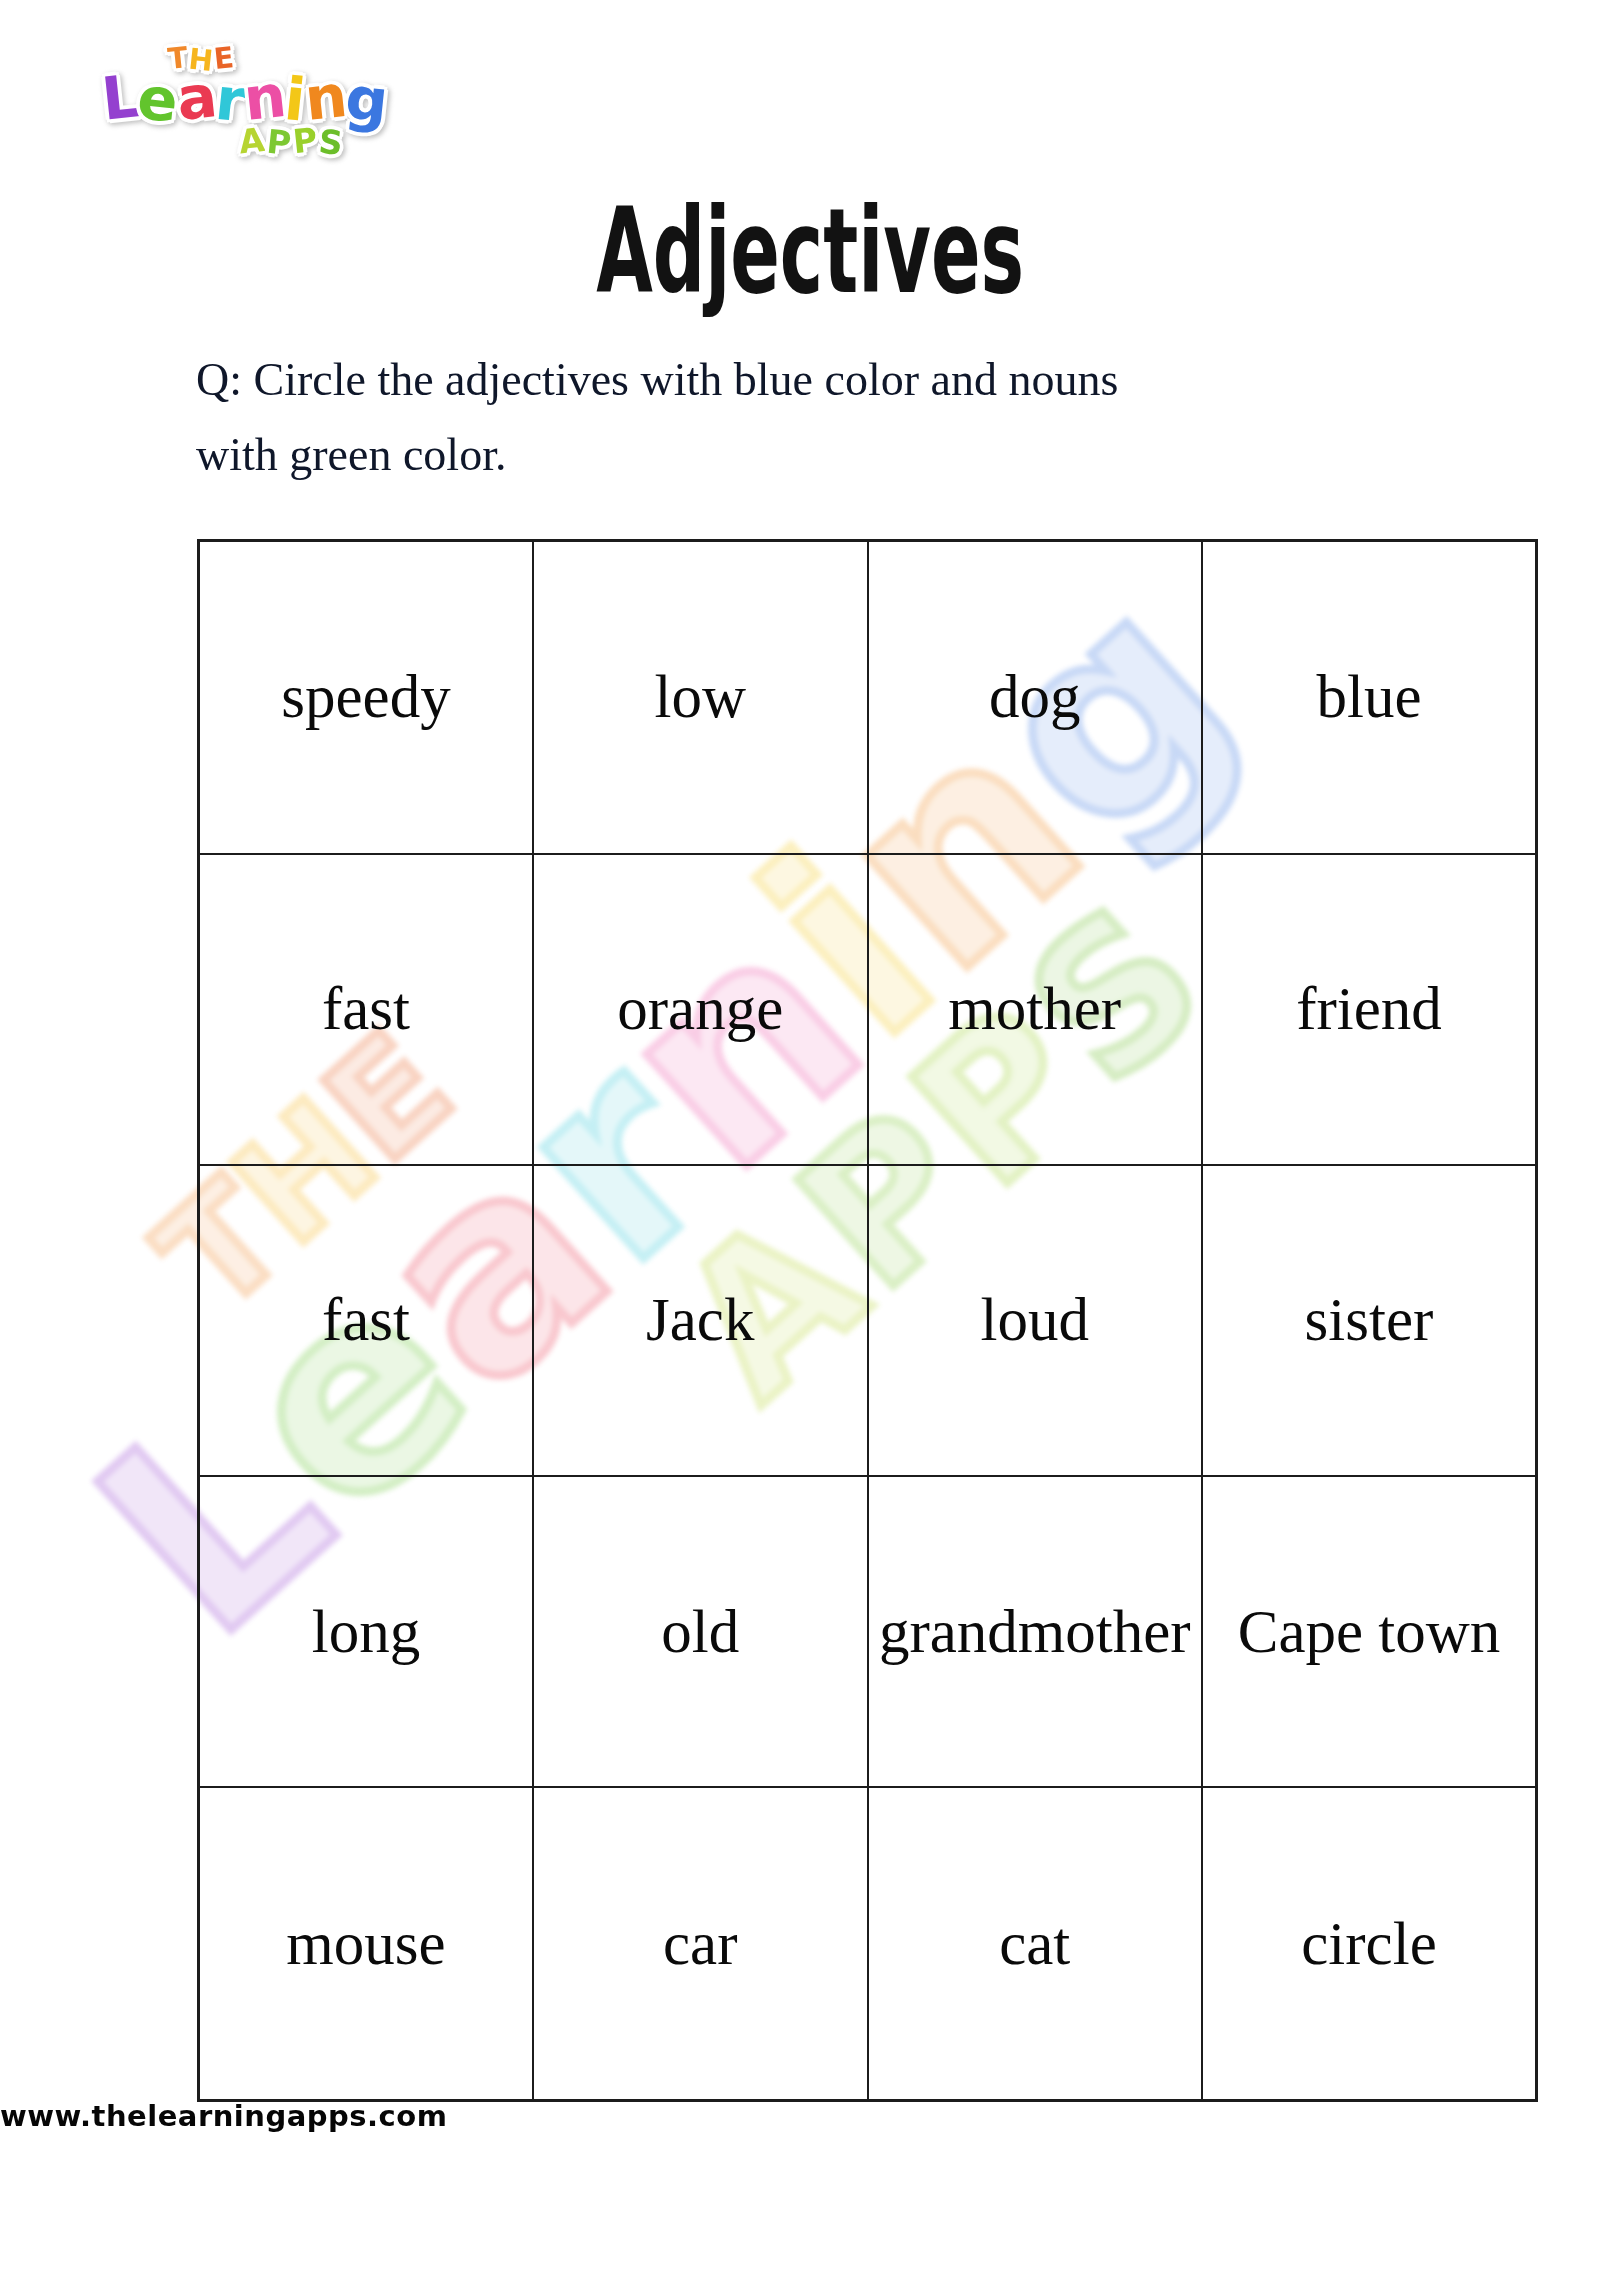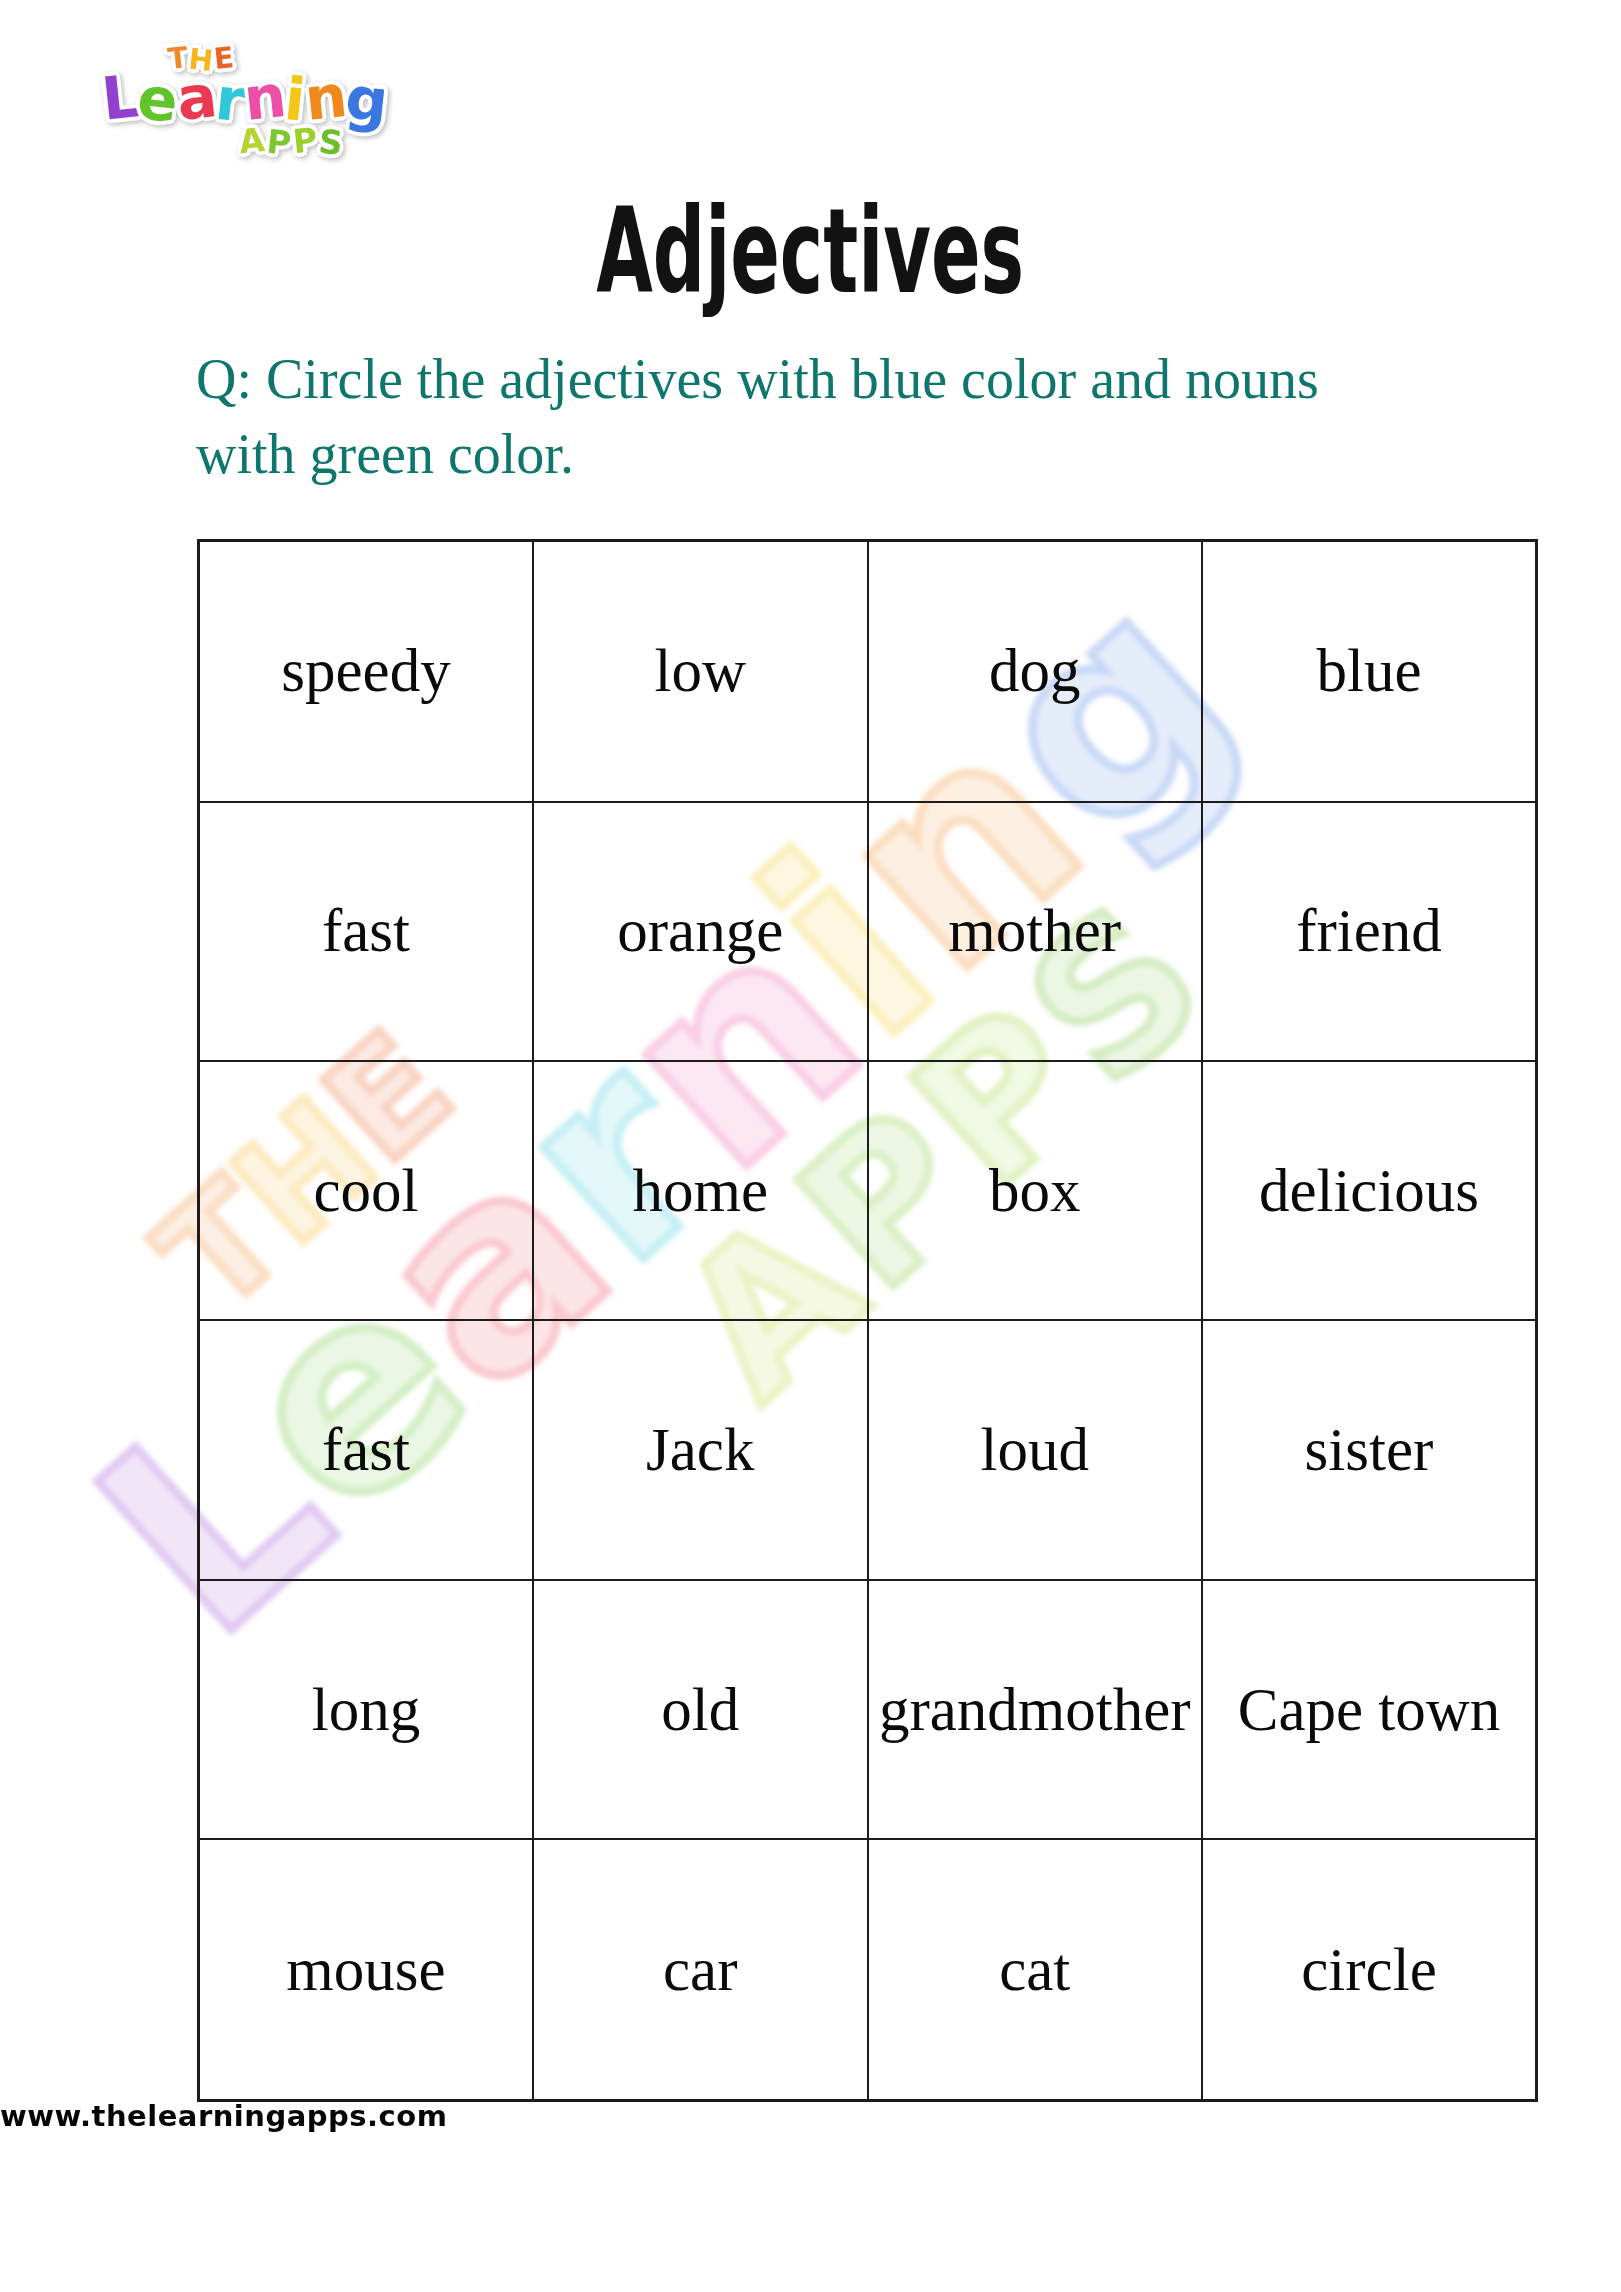--- a/index.html
+++ b/index.html
@@ -65,21 +65,21 @@
     font-family:"DejaVu Sans", sans-serif;
     font-size:118px; font-weight:bold; color:#121212;
     line-height:1.0;
   }
   .title .squeeze { display:inline-block; transform:scale(0.62,1); transform-origin:center top; }
 
   
   .question {
     position:absolute; left:196px; top:342px; width:1284px; z-index:2;
     font-family:"Liberation Serif", serif;
-    font-size:56px; line-height:75px; color:#0f766e;
+    font-size:46px; line-height:75px; color:#0f172a;
   }
 
   
   table.words {
     position:absolute; left:197px; top:539px;
     width:1341px; height:1563px; z-index:1;
     border-collapse:collapse; table-layout:fixed;
     border:3.9px solid #1c1c1c;
     background:transparent;
   }
@@ -132,26 +132,20 @@
         <td>dog</td>
         <td>blue</td>
       </tr>
       <tr>
         <td>fast</td>
         <td>orange</td>
         <td>mother</td>
         <td>friend</td>
       </tr>
       <tr>
-        <td>cool</td>
-        <td>home</td>
-        <td>box</td>
-        <td>delicious</td>
-      </tr>
-      <tr>
         <td>fast</td>
         <td>Jack</td>
         <td>loud</td>
         <td>sister</td>
       </tr>
       <tr>
         <td>long</td>
         <td>old</td>
         <td>grandmother</td>
         <td>Cape town</td>

